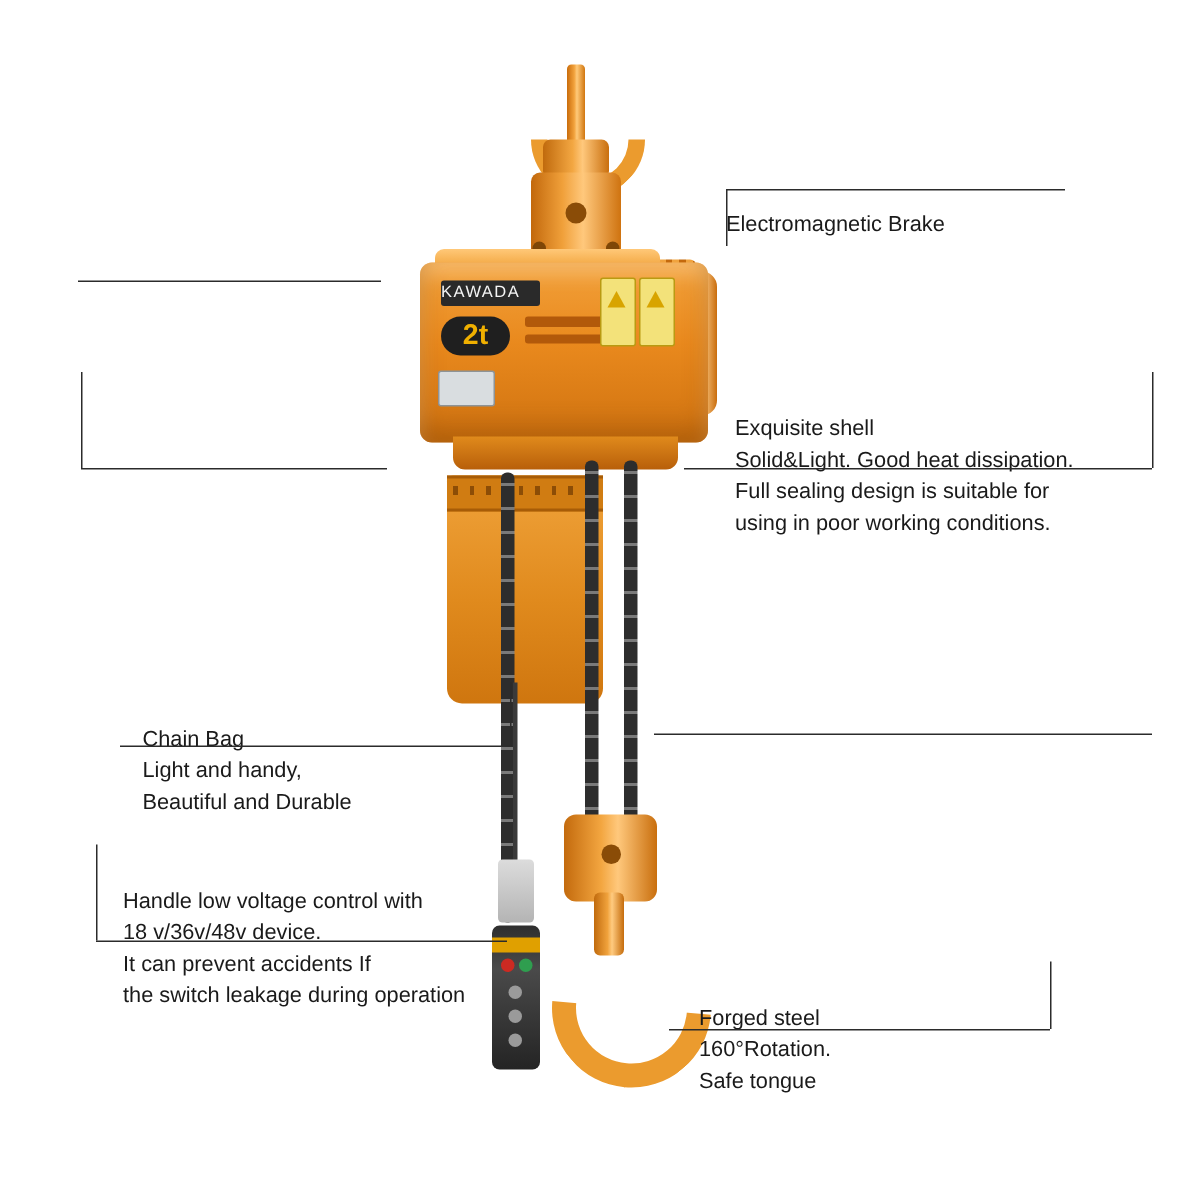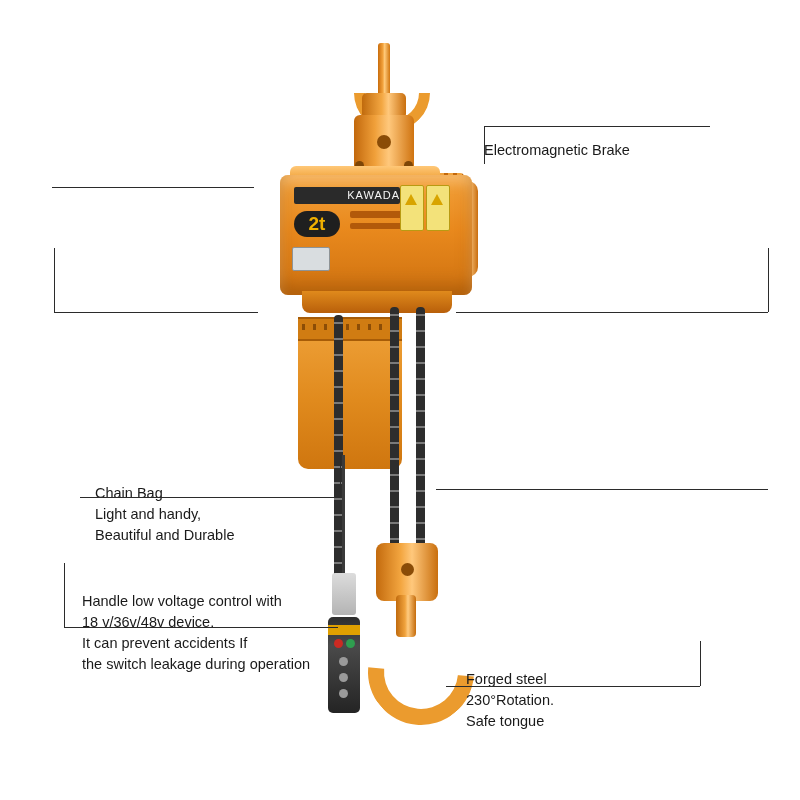--- a/index.html
+++ b/index.html
@@ -88,23 +88,22 @@
   }
   .body-top-cap {
     left: 40px; top: 131px; width: 150px; height: 16px;
     background: linear-gradient(180deg,#ffc878,#ed9a2c);
     border-radius: 6px 6px 2px 2px;
   }
   .body-brand {
     left: 44px; top: 152px; width: 66px; height: 17px;
     background: #2a2a2a; border-radius: 2px;
     color: #f5f5f5; font-size: 11px; letter-spacing: 1px;
-    text-align: right; line-height: 17px;
+    text-align: left; line-height: 17px;
     font-family: "Liberation Sans", sans-serif;
-    padding-left: 40px;
   }
   .body-cap {
     left: 44px; top: 176px; width: 46px; height: 26px;
     background: #1f1f1f; border-radius: 13px;
     color: #f0b000; font-size: 19px; font-weight: bold;
     text-align: center; line-height: 26px;
   }
   .body-stripe {
     left: 100px; top: 176px; width: 64px; height: 7px;
     background: #b2590a; border-radius: 2px;
@@ -290,37 +289,41 @@
 
   <div class="callout" style="left:484px; top:100px; width:300px;">Electromagnetic Brake</div>
   <div class="leader h" style="left:484px; top:126px; width:226px;"></div>
   <div class="leader v" style="left:484px; top:126px; height:38px;"></div>
 
   <div class="leader h" style="left:52px; top:187px; width:202px;"></div>
 
   <div class="leader h" style="left:54px; top:312px; width:204px;"></div>
   <div class="leader v" style="left:54px; top:248px; height:64px;"></div>
 
+  <div class="callout" style="left:490px; top:236px; width:290px;">Exquisite shell
+Solid&amp;Light.  Good heat dissipation.
+Full sealing design is suitable for
+using in poor working conditions.</div>
   <div class="leader h" style="left:456px; top:312px; width:312px;"></div>
   <div class="leader v" style="left:768px; top:248px; height:64px;"></div>
 
   <div class="callout" style="left:95px; top:443px; width:250px;">Chain Bag
 Light and handy,
 Beautiful and Durable</div>
   <div class="leader h" style="left:80px; top:497px; width:260px;"></div>
   <div class="leader v" style="left:340px; top:455px; height:42px;"></div>
 
   <div class="leader h" style="left:436px; top:489px; width:332px;"></div>
 
   <div class="callout" style="left:82px; top:551px; width:300px;">Handle low voltage control with
 18 v/36v/48v device.
 It can prevent accidents If
 the switch leakage during operation</div>
   <div class="leader h" style="left:64px; top:627px; width:274px;"></div>
   <div class="leader v" style="left:64px; top:563px; height:64px;"></div>
 
   <div class="callout" style="left:466px; top:629px; width:290px;">Forged steel
-230°Rotation.
+160°Rotation.
 Safe tongue</div>
   <div class="leader h" style="left:446px; top:686px; width:254px;"></div>
   <div class="leader v" style="left:700px; top:641px; height:45px;"></div>
 
 </div>
 
 </body></html>

